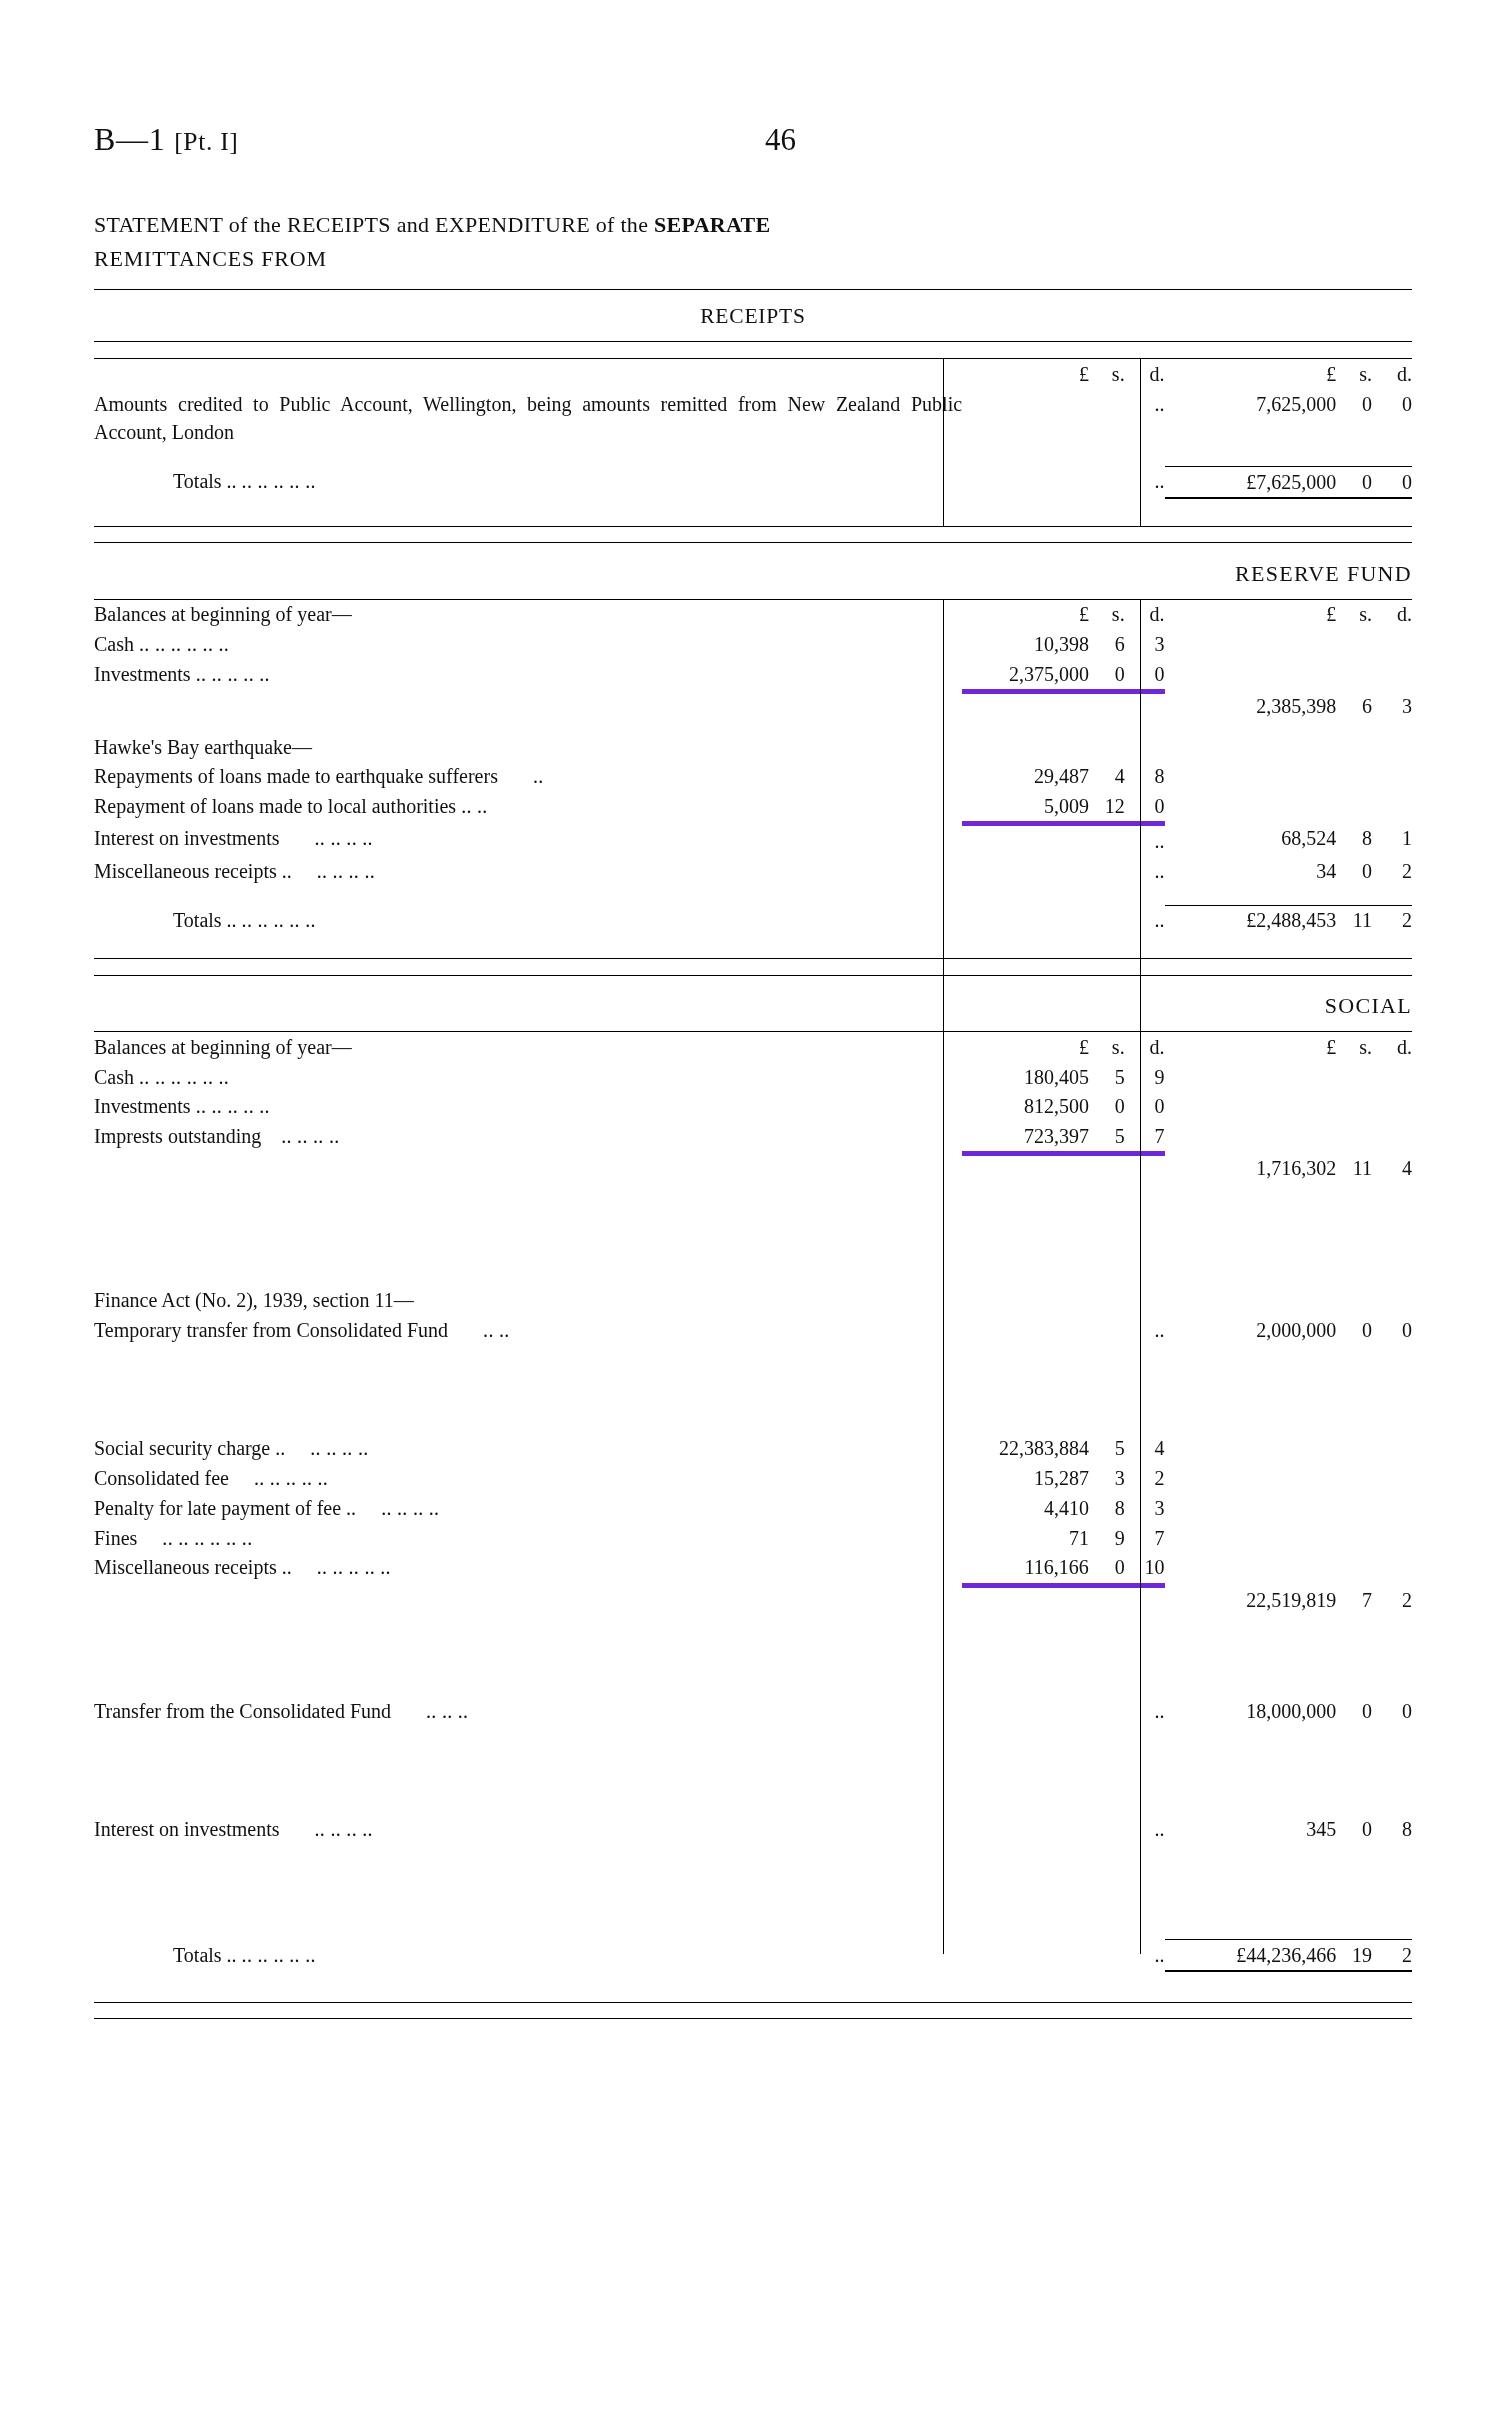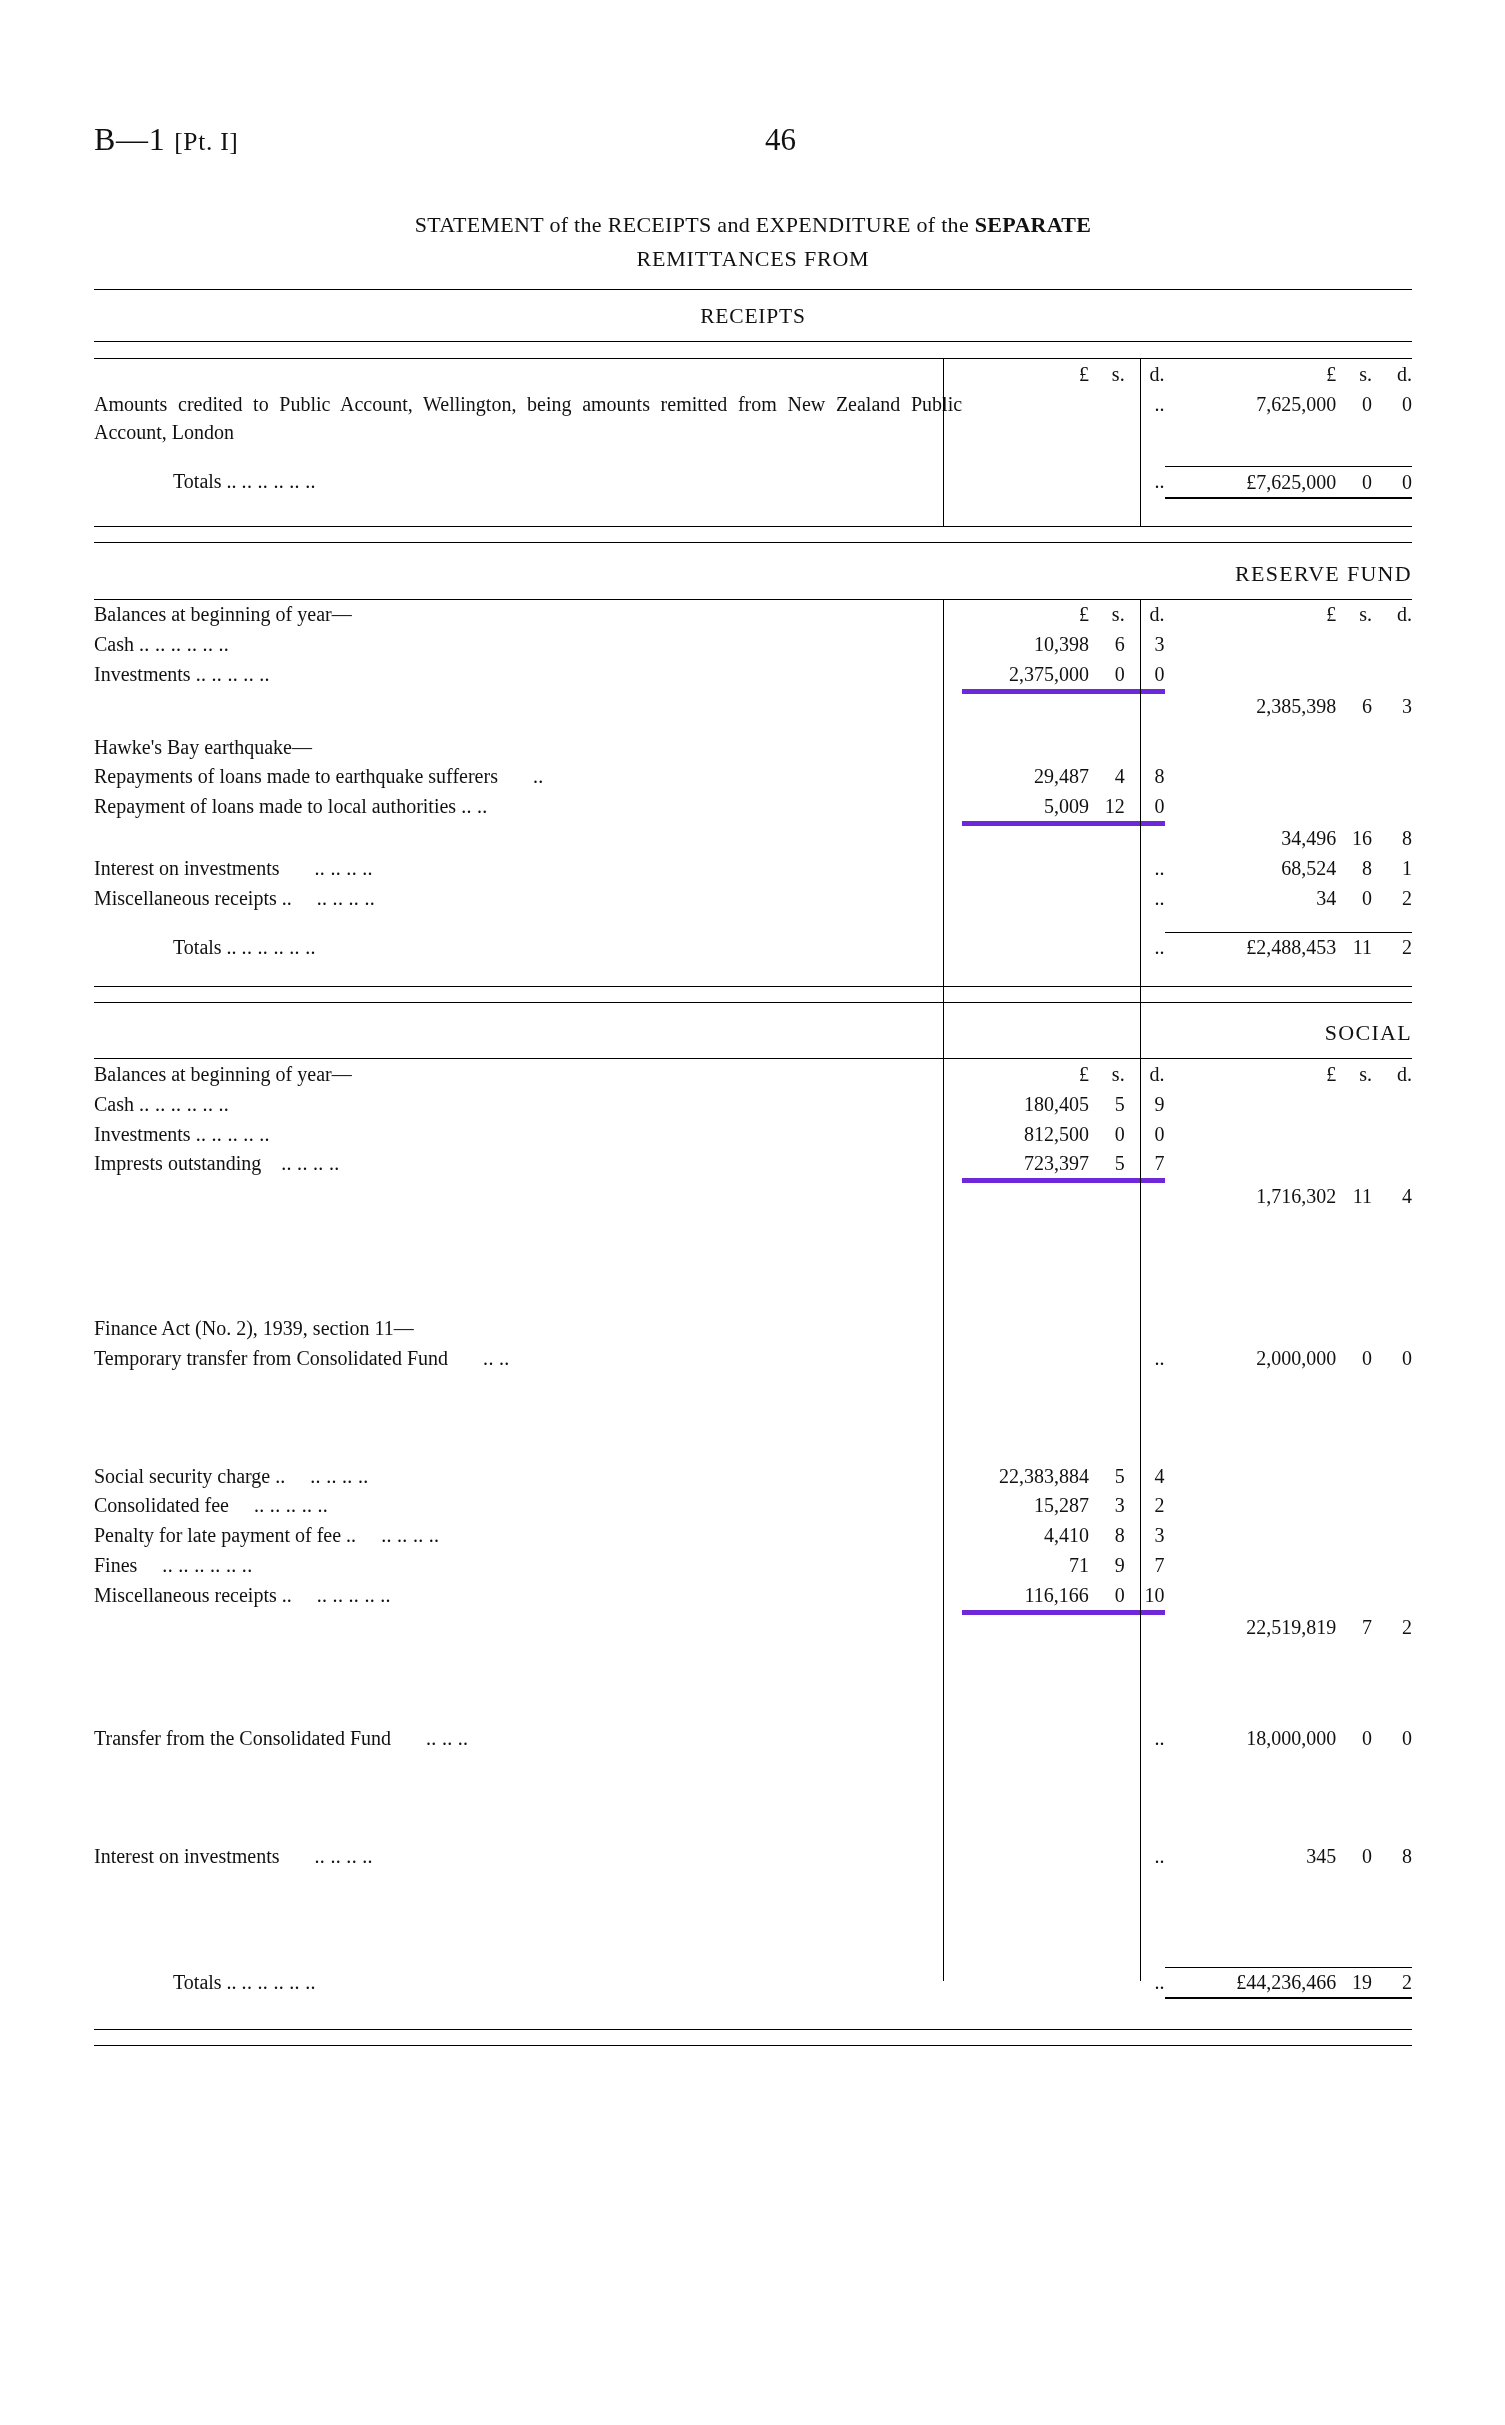--- a/index.html
+++ b/index.html
@@ -45,21 +45,21 @@
   }
   .pagehead .pageno {
     position: absolute;
     left: 671px;
     top: 1.3px;
     font-size: 31px;
   }
 
   .titleblock {
     margin-top: 13.4px;
-    text-align: center;
+    text-align: left;
     font-size: 22px;
     line-height: 1.55;
     letter-spacing: 0.3px;
   }
   .titleblock .bold {
     font-weight: bold;
   }
   .titleblock .line2 {
     letter-spacing: 0.8px;
   }
@@ -316,29 +316,20 @@
           <tr>
             <td class="desc indent1"><span>Repayment of loans made to local authorities</span> <span class="dots">..        ..</span></td>
             <td class="a1 underline-cell">5,009</td>
             <td class="a2 underline-cell">12</td>
             <td class="a3 underline-cell">0</td>
             <td class="b1"></td>
             <td class="b2"></td>
             <td class="b3"></td>
           </tr>
 
-          <tr>
-            <td class="desc"></td>
-            <td class="a1"></td>
-            <td class="a2"></td>
-            <td class="a3"></td>
-            <td class="b1">34,496</td>
-            <td class="b2">16</td>
-            <td class="b3">8</td>
-          </tr>
 
           <tr>
             <td class="desc"><span>Interest on investments</span> &nbsp;&nbsp;&nbsp;&nbsp;&nbsp;&nbsp;<span class="dots">..        ..        ..        ..</span></td>
             <td class="a1"></td>
             <td class="a2"></td>
             <td class="a3">..</td>
             <td class="b1">68,524</td>
             <td class="b2">8</td>
             <td class="b3">1</td>
           </tr>

